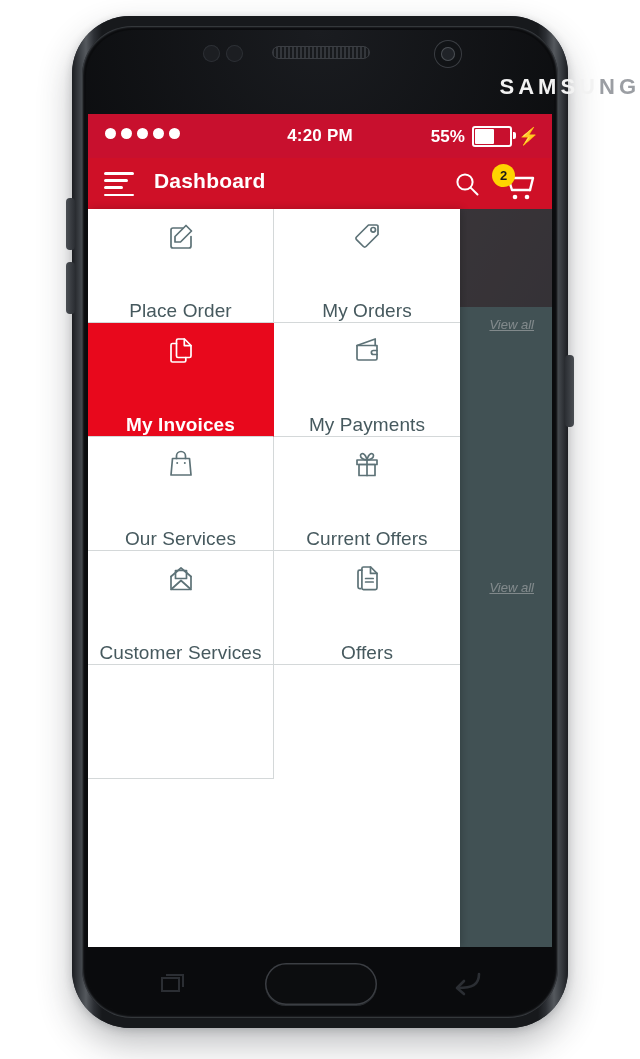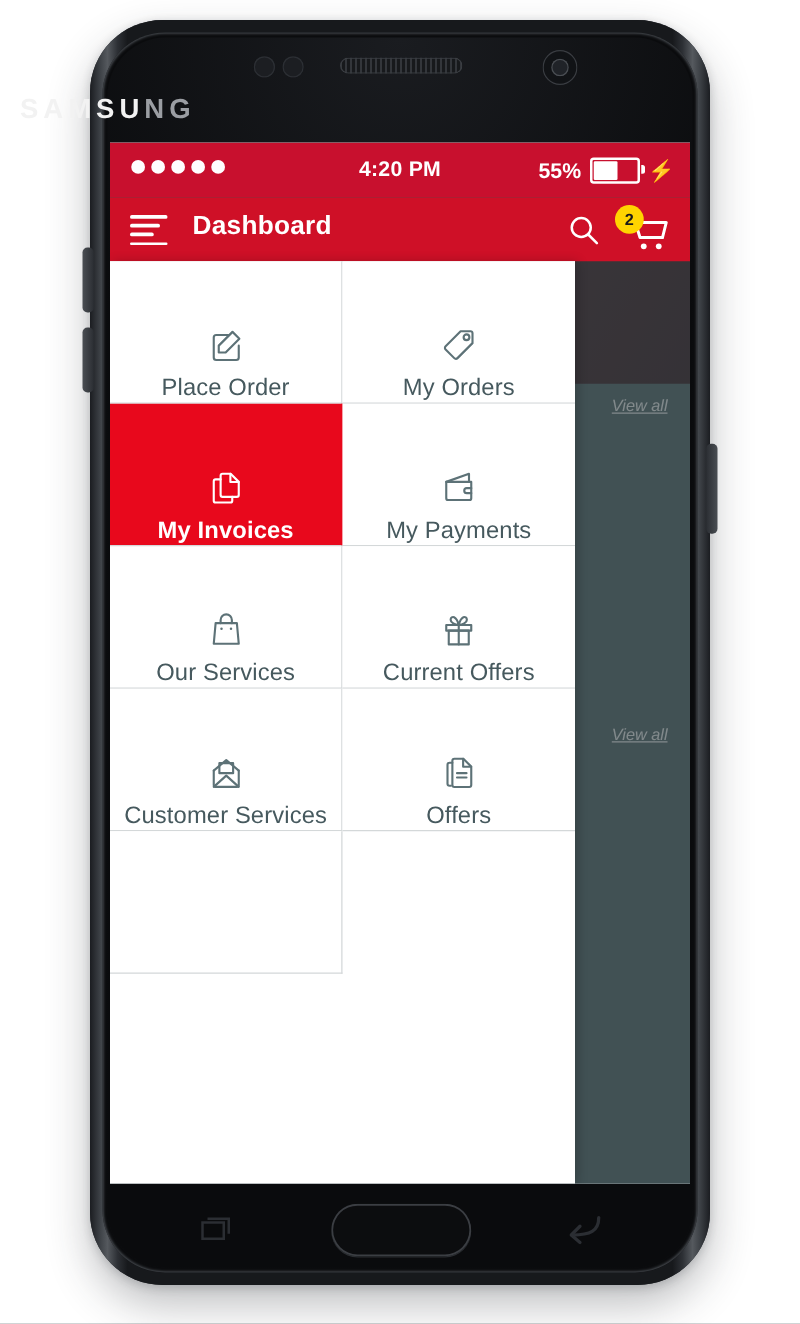--- a/index.html
+++ b/index.html
@@ -54,21 +54,21 @@
   .sensor-b{position:absolute;left:226px;top:45px;width:17px;height:17px;border-radius:50%;
     background:#1c1e22;box-shadow:inset 0 0 0 1px #2c2f34;}
   .earpiece{position:absolute;left:272px;top:46px;width:98px;height:13px;border-radius:7px;
     background:#17191c;box-shadow:inset 0 0 0 1px #3b3e43;
     background-image:repeating-linear-gradient(90deg,#33363b 0 2px,#17191c 2px 4px);}
   .frontcam-ring{position:absolute;left:434px;top:40px;width:28px;height:28px;border-radius:50%;
     background:#111316;box-shadow:inset 0 0 0 1px #3a3d42;}
   .frontcam-lens{position:absolute;left:441px;top:47px;width:14px;height:14px;border-radius:50%;
     background:#202328;box-shadow:inset 0 0 0 1px #4a4e53;}
   .samsung-logo{
-    position:absolute;left:0;right:0;top:74px;text-align:left;
+    position:absolute;left:0;right:0;top:74px;text-align:right;
     color:#f2f2f2;font-size:22px;font-weight:bold;letter-spacing:4px;
     font-family:"Liberation Sans", sans-serif;
     padding-left:16px;
   }
   .samsung-logo .dim{color:#9b9ea3;}
 
   
   .home-button{position:absolute;left:265px;top:963px;width:112px;height:42px;border-radius:21px;
     background:#0c0d0f;box-shadow:inset 0 0 0 1.5px #3b3e43, 0 1px 0 #2a2d31;}
   .nav-recent{position:absolute;left:160px;top:970px;width:30px;height:26px;}
@@ -152,21 +152,21 @@
 
   
   .drawer{
     position:absolute;left:0;top:95px;width:372px;bottom:0;background:#fff;
     box-shadow:2px 0 8px rgba(0,0,0,.20);
   }
   .grid{display:flex;flex-wrap:wrap;}
   .cell{
     width:50%;height:114px;box-sizing:border-box;
     border-right:1px solid #d4d8d9;border-bottom:1px solid #d4d8d9;
-    display:flex;flex-direction:column;align-items:center;justify-content:flex-end;
+    display:flex;flex-direction:column;align-items:center;justify-content:space-between;
     background:#fff;cursor:pointer;
   }
   .cell.blank{cursor:default;}
   .cell:nth-child(2n){border-right:none;}
   .cell .ic{height:44px;display:flex;align-items:flex-end;justify-content:center;}
   .cell .lbl{margin-top:7px;font-size:19px;color:#46595e;letter-spacing:.1px;white-space:nowrap;}
   .cell.active{background:#e8081c;border-right-color:#e8081c;}
   .cell.active .lbl{color:#fff;font-weight:bold;}
   .cell.active svg{stroke:#fff;}
   .grid svg{stroke:#5d7277;fill:none;stroke-width:1.7;

